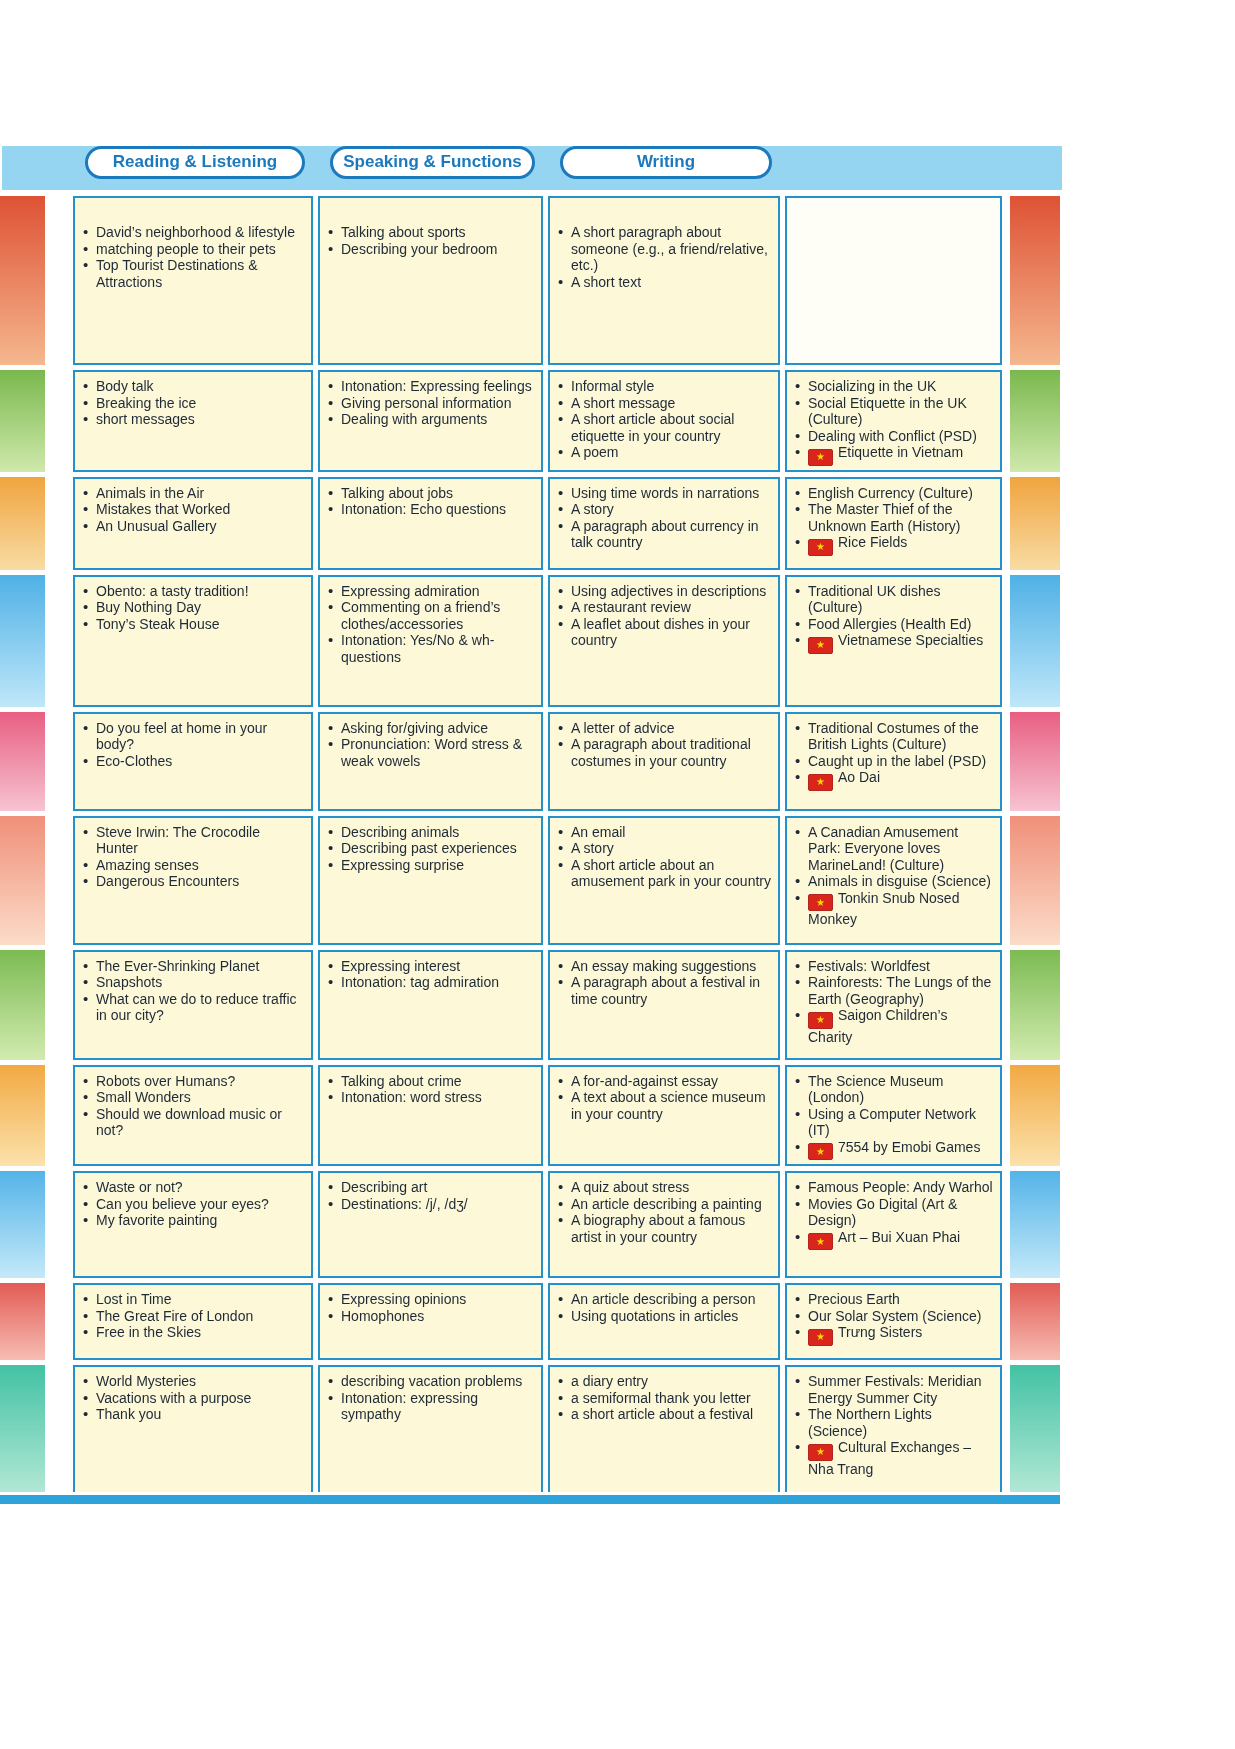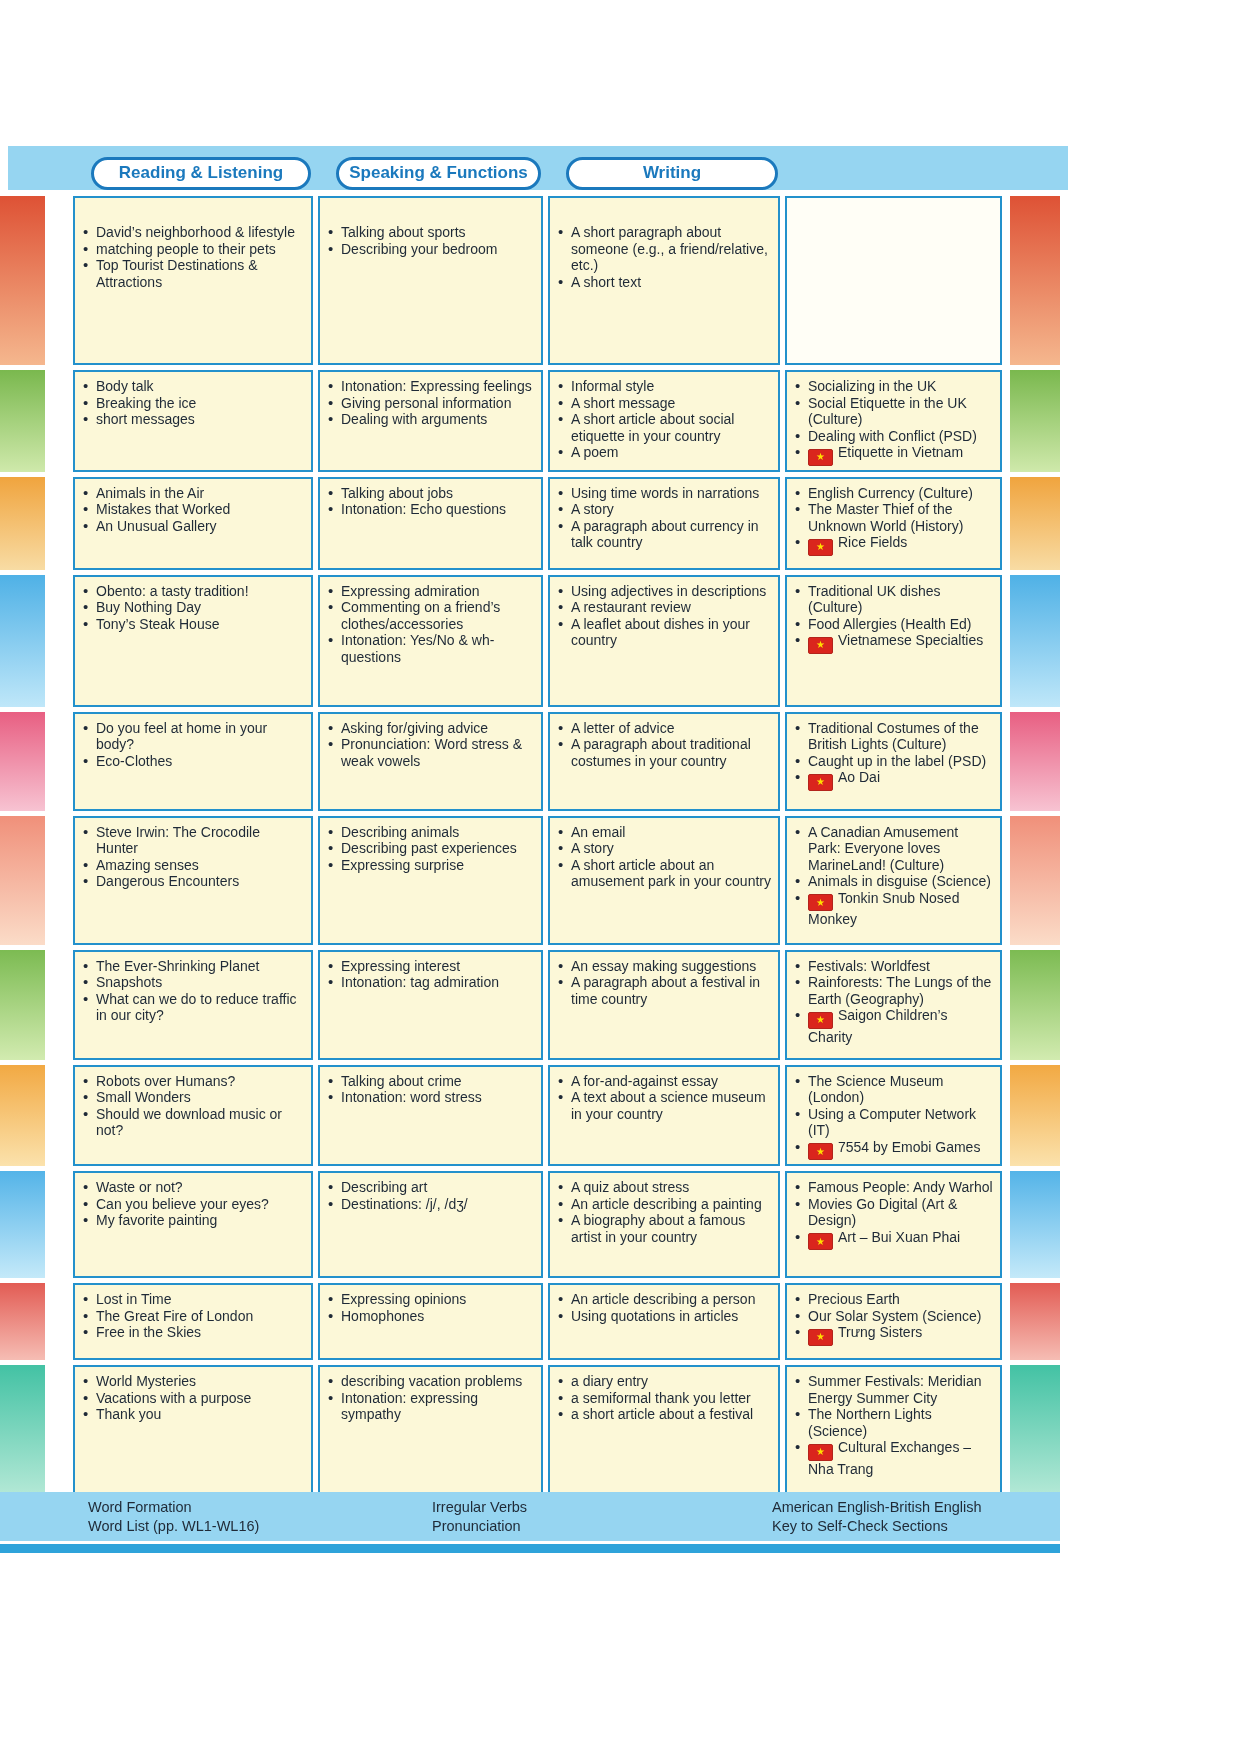--- a/index.html
+++ b/index.html
@@ -13,22 +13,22 @@
   .w-sp1{width:28px;flex:none}
   .w-c1{width:240px;flex:none}
   .w-g{width:5px;flex:none}
   .w-c2{width:225px;flex:none}
   .w-c3{width:232px;flex:none}
   .w-c4{width:217px;flex:none}
   .w-sp2{width:8px;flex:none}
   .w-barr{width:50px;flex:none}
 
   .header-band{
-    position:absolute;left:8px;top:146px;width:1060px;height:44px;
-    background:var(--band,#96d5f1);display:flex;align-items:flex-end;
+    position:absolute;left:2px;top:146px;width:1060px;height:44px;
+    background:var(--band,#96d5f1);display:flex;align-items:flex-start;
   }
   .pill-row{display:flex;width:100%;align-items:center}
   .pill-slot{display:flex;justify-content:center;box-sizing:border-box;padding:0 10px}
   .pill{
     box-sizing:border-box;min-height:33px;width:100%;
     border:3px solid var(--pill,#1b79bd);border-radius:20px;background:#fff;
     color:var(--pill,#1b79bd);font-weight:bold;font-size:17px;line-height:1.08;
     display:flex;flex-direction:column;justify-content:center;align-items:center;
     text-align:center;padding:2px 6px;
   }
@@ -290,21 +290,21 @@
         </div>
         <div class="w-g"></div>
         <div class="cell w-c4">
           <ul class="items">
             <li class="item">
               <span class="bullet">•</span>
               <div class="item-text">English Currency (Culture)</div>
             </li>
             <li class="item">
               <span class="bullet">•</span>
-              <div class="item-text">The Master Thief of the Unknown World (History)</div>
+              <div class="item-text">The Master Thief of the Unknown Earth (History)</div>
             </li>
             <li class="item">
               <span class="bullet">•</span>
               <div class="item-text"><span class="flag">
                   <span class="star">★</span>
                 </span>Rice Fields</div>
             </li>
           </ul>
         </div>
         <div class="w-sp2"></div>
@@ -862,30 +862,16 @@
                 </span>Cultural Exchanges – Nha Trang</div>
             </li>
           </ul>
         </div>
         <div class="w-sp2"></div>
         <div class="bar w-barr" style="background: linear-gradient(rgb(67, 194, 164), rgb(184, 234, 216));"></div>
       </div>
     </div>
 
   <div class="footer">
-    <div class="footer-band" id="footer-band">
-        <div class="footer-block" style="left: 88px;">
-          <div>Word Formation</div>
-          <div>Word List (pp. WL1-WL16)</div>
-        </div>
-        <div class="footer-block" style="left: 432px;">
-          <div>Irregular Verbs</div>
-          <div>Pronunciation</div>
-        </div>
-        <div class="footer-block" style="left: 772px;">
-          <div>American English-British English</div>
-          <div>Key to Self-Check Sections</div>
-        </div>
-      </div>
     <div class="footer-gap"></div>
     <div class="footer-strip"></div>
   </div>
 </div>
 
 </body></html>

